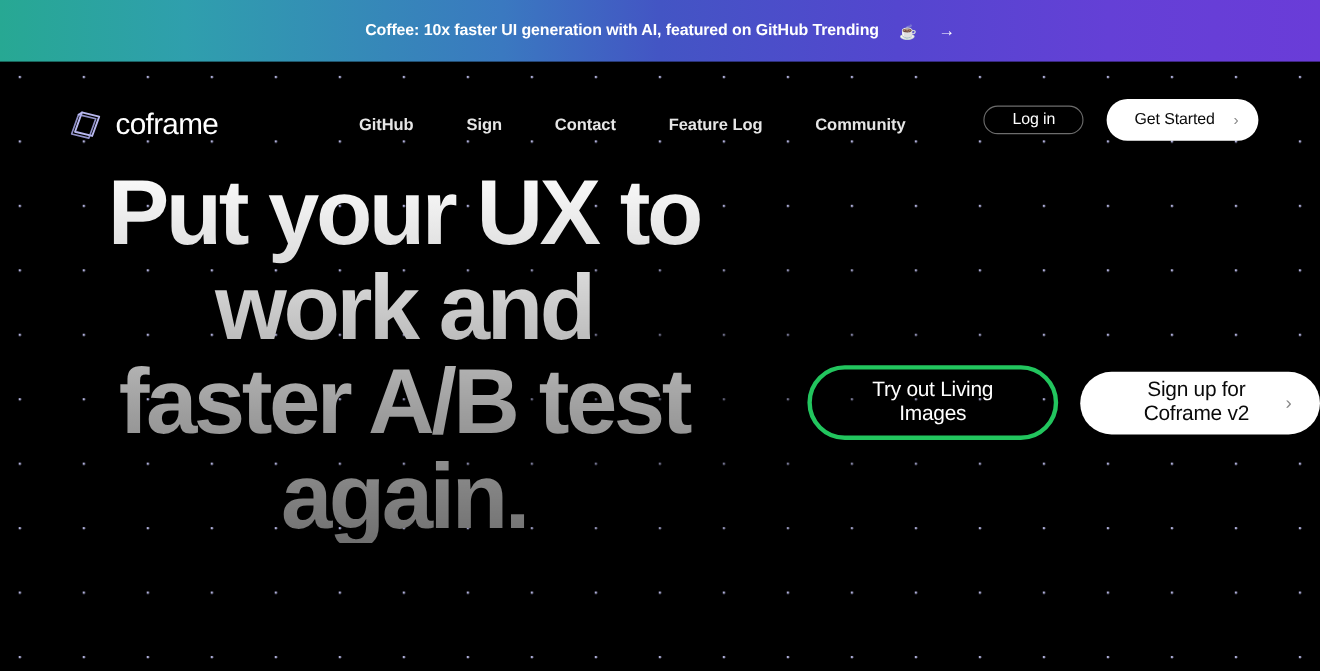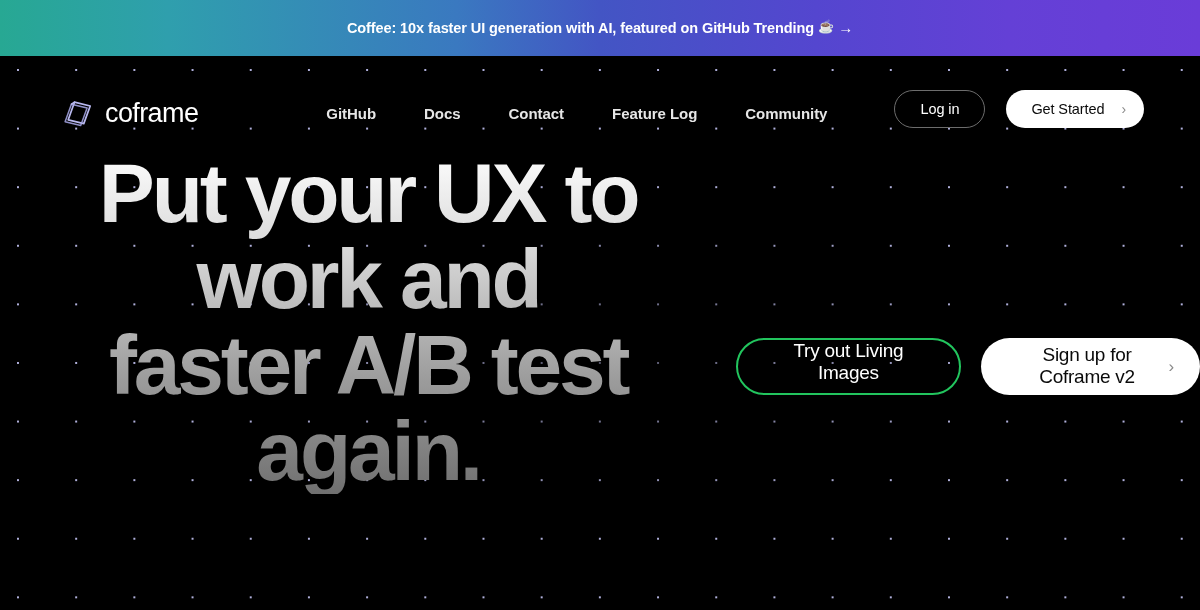--- a/index.html
+++ b/index.html
@@ -33,22 +33,22 @@
         #27a893 0%,
         #2f9fad 14%,
         #3a79c0 38%,
         #4355c4 50%,
         #5446cf 68%,
         #6440d6 84%,
         #6a3cd8 100%);
   }
   .banner-inner {
     display: flex;
-    align-items: flex-start;
-    gap: 4px;
+    align-items: flex-end;
+    gap: 19px;
     color: #ffffff;
     font-size: 14.5px;
     font-weight: 700;
     letter-spacing: -0.1px;
     white-space: nowrap;
   }
   .banner-emoji { font-size: 13px; line-height: 1; }
   .banner-arrow {
     font-size: 15px;
     font-weight: 700;
@@ -126,21 +126,21 @@
     text-decoration: none;
   }
 
   .header-actions {
     margin-left: auto;
     display: flex;
     align-items: center;
     gap: 21px;
   }
   .btn-login {
-    height: 38px;
+    height: 26px;
     padding: 0 25px;
     border: 1px solid #6d6d6d;
     border-radius: 999px;
     background: transparent;
     color: #ffffff;
     font-size: 14.5px;
     font-family: "Liberation Sans", sans-serif;
     letter-spacing: -0.1px;
     cursor: pointer;
     display: flex;
@@ -194,32 +194,32 @@
   }
   .headline-line { display: block; }
 
   .cta-row {
     margin-top: 88px;
     display: flex;
     align-items: center;
     gap: 20px;
   }
   .btn-ghost {
-    height: 57px;
+    height: 68px;
     padding: 0 46px;
-    border: 2px solid #22c55e;
+    border: 4px solid #22c55e;
     border-radius: 999px;
     background: transparent;
     color: #ffffff;
     font-size: 19px;
     font-family: "Liberation Sans", sans-serif;
     letter-spacing: -0.25px;
     cursor: pointer;
     display: flex;
-    align-items: flex-start;
+    align-items: center;
   }
   .btn-primary {
     height: 57px;
     padding: 0 26px 0 40px;
     border: none;
     border-radius: 999px;
     background: #ffffff;
     color: #0a0a0a;
     font-size: 19px;
     font-family: "Liberation Sans", sans-serif;
@@ -261,21 +261,21 @@
           <path d="M10.5 4.2 L26.2 8.0 L19.8 25.6 L4.2 21.8 Z" stroke="#b9b9f0" stroke-width="1.7" stroke-linejoin="round" fill="none"></path>
           <path d="M7.4 6.2 L23.1 10.0 L16.7 27.6 L1.1 23.8 Z" stroke="#a9a9ea" stroke-width="1.5" stroke-linejoin="round" fill="none" opacity="0.85"></path>
           <path d="M10.5 4.2 L7.4 6.2" stroke="#b9b9f0" stroke-width="1.5" stroke-linecap="round"></path>
         </svg>
       </span>
       <span class="logo-text">coframe</span>
     </div>
 
     <nav class="nav">
       <a class="nav-link">GitHub</a>
-      <a class="nav-link">Docs</a>
+      <a class="nav-link">Sign</a>
       <a class="nav-link">Contact</a>
       <a class="nav-link">Feature Log</a>
       <a class="nav-link">Community</a>
     </nav>
 
     <div class="header-actions">
       <button class="btn-login">
         <span>Log in</span>
       </button>
       <button class="btn-getstarted">

